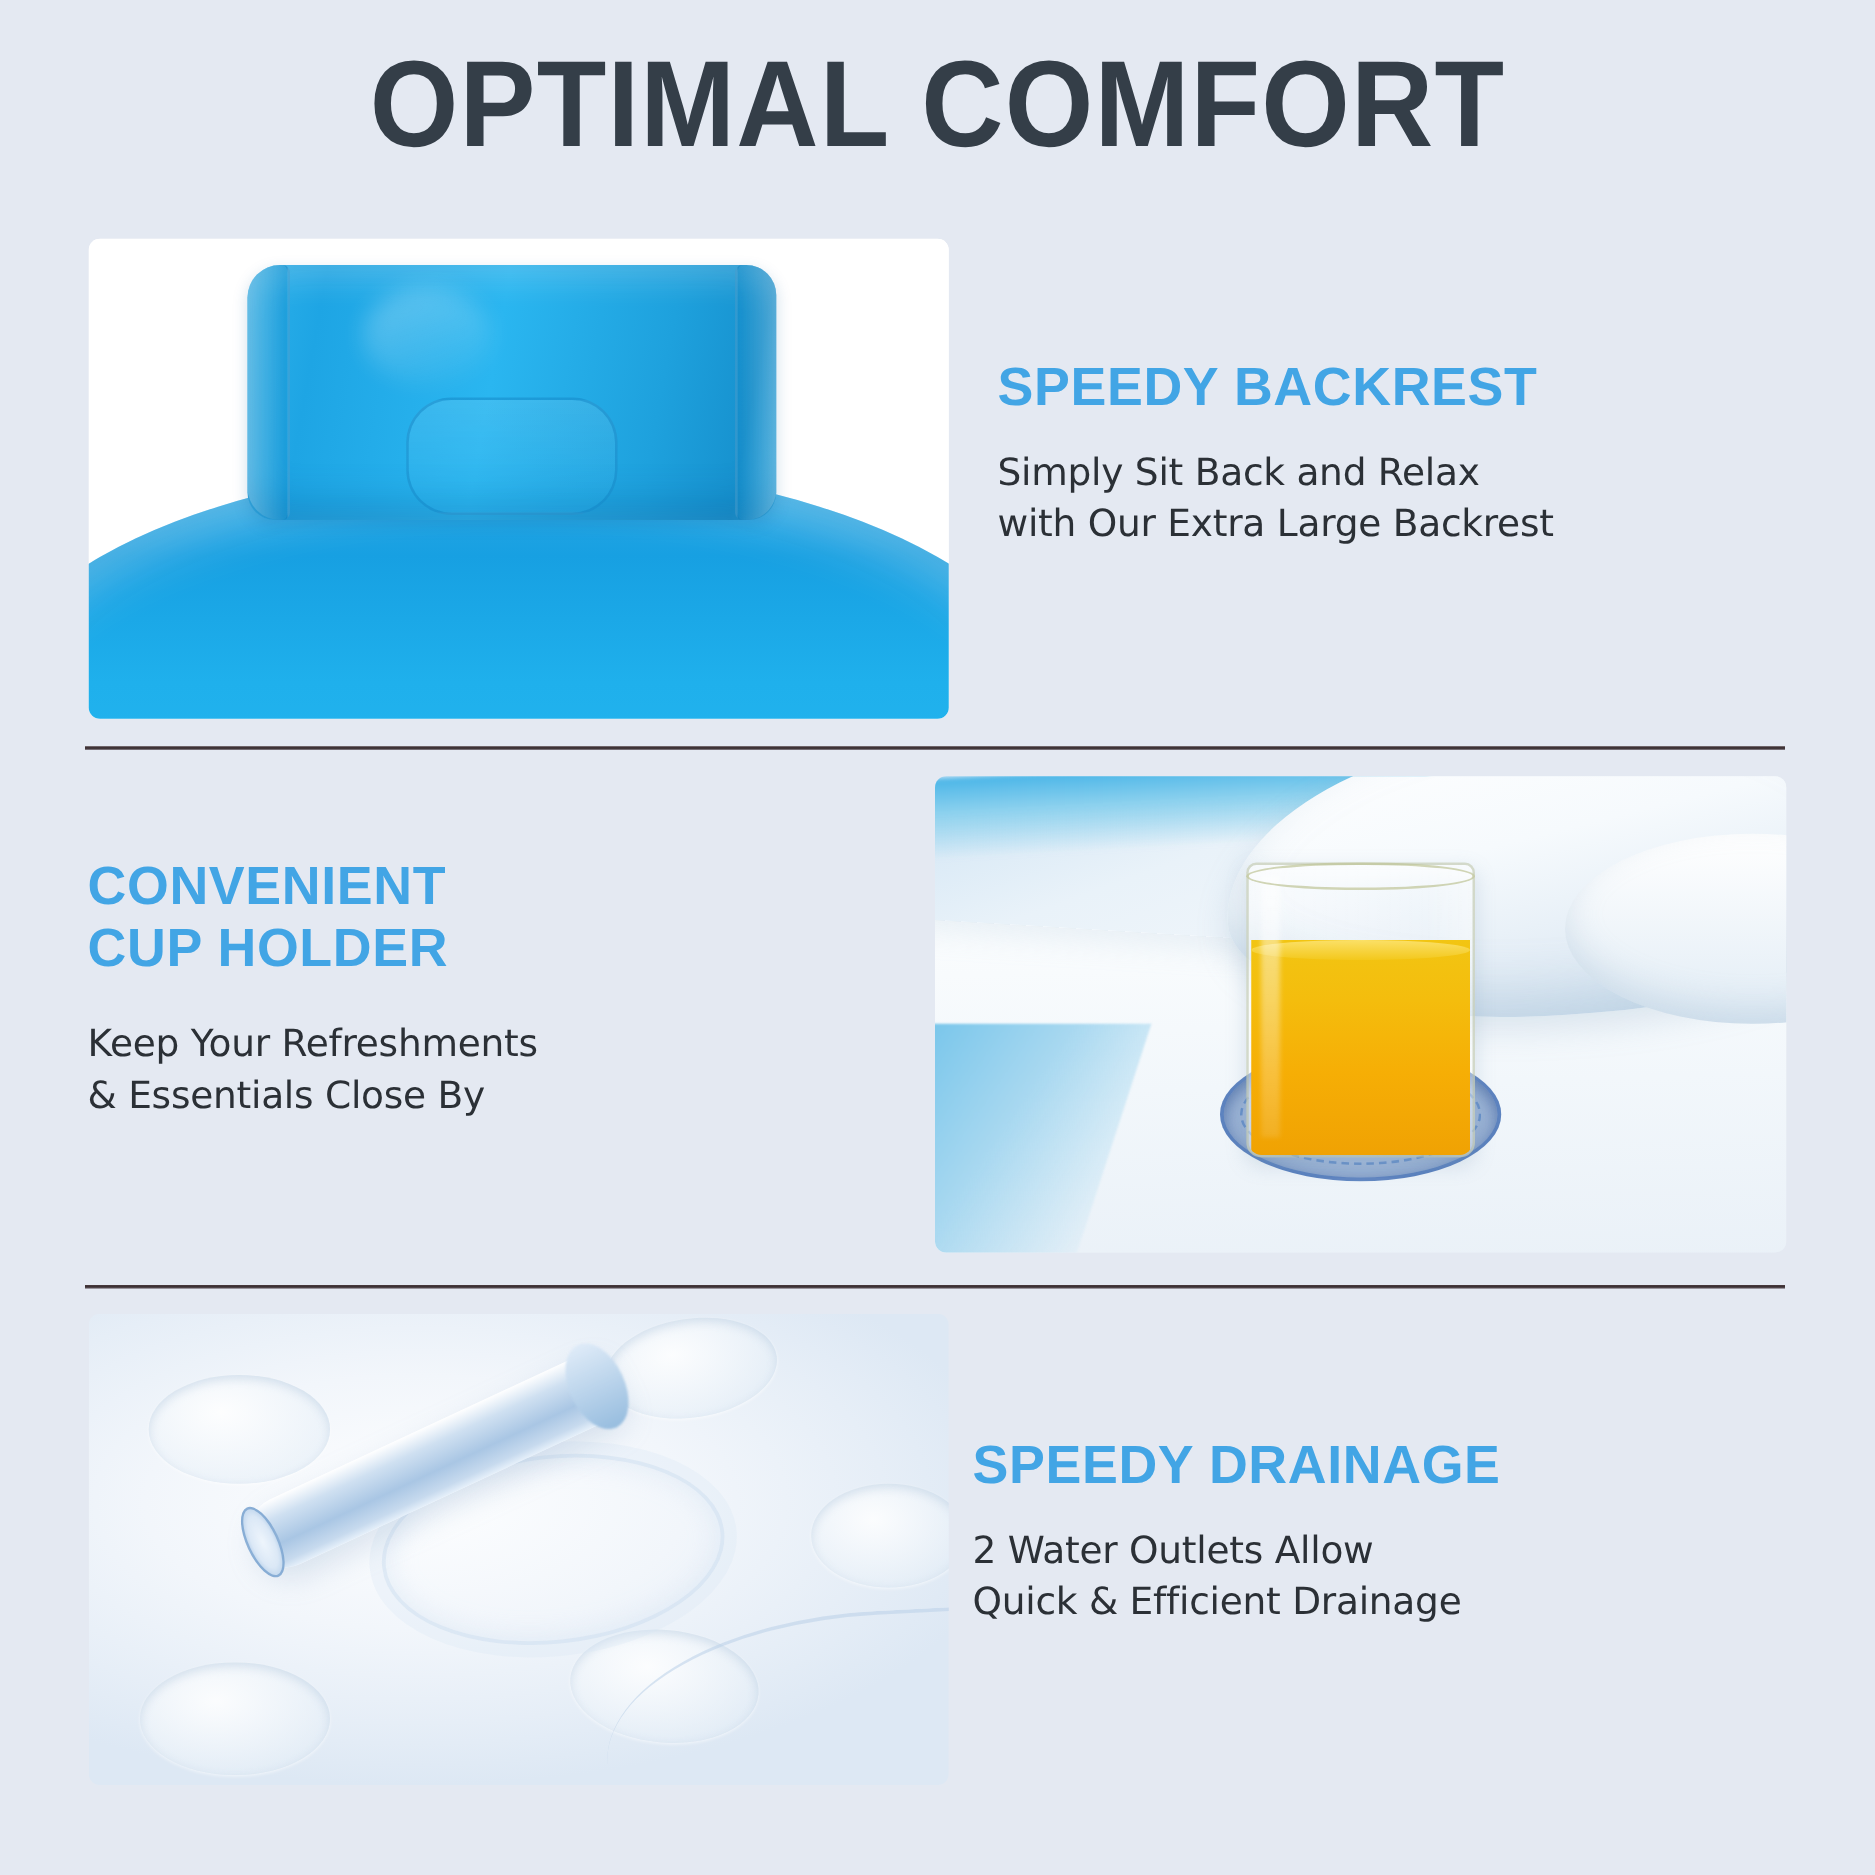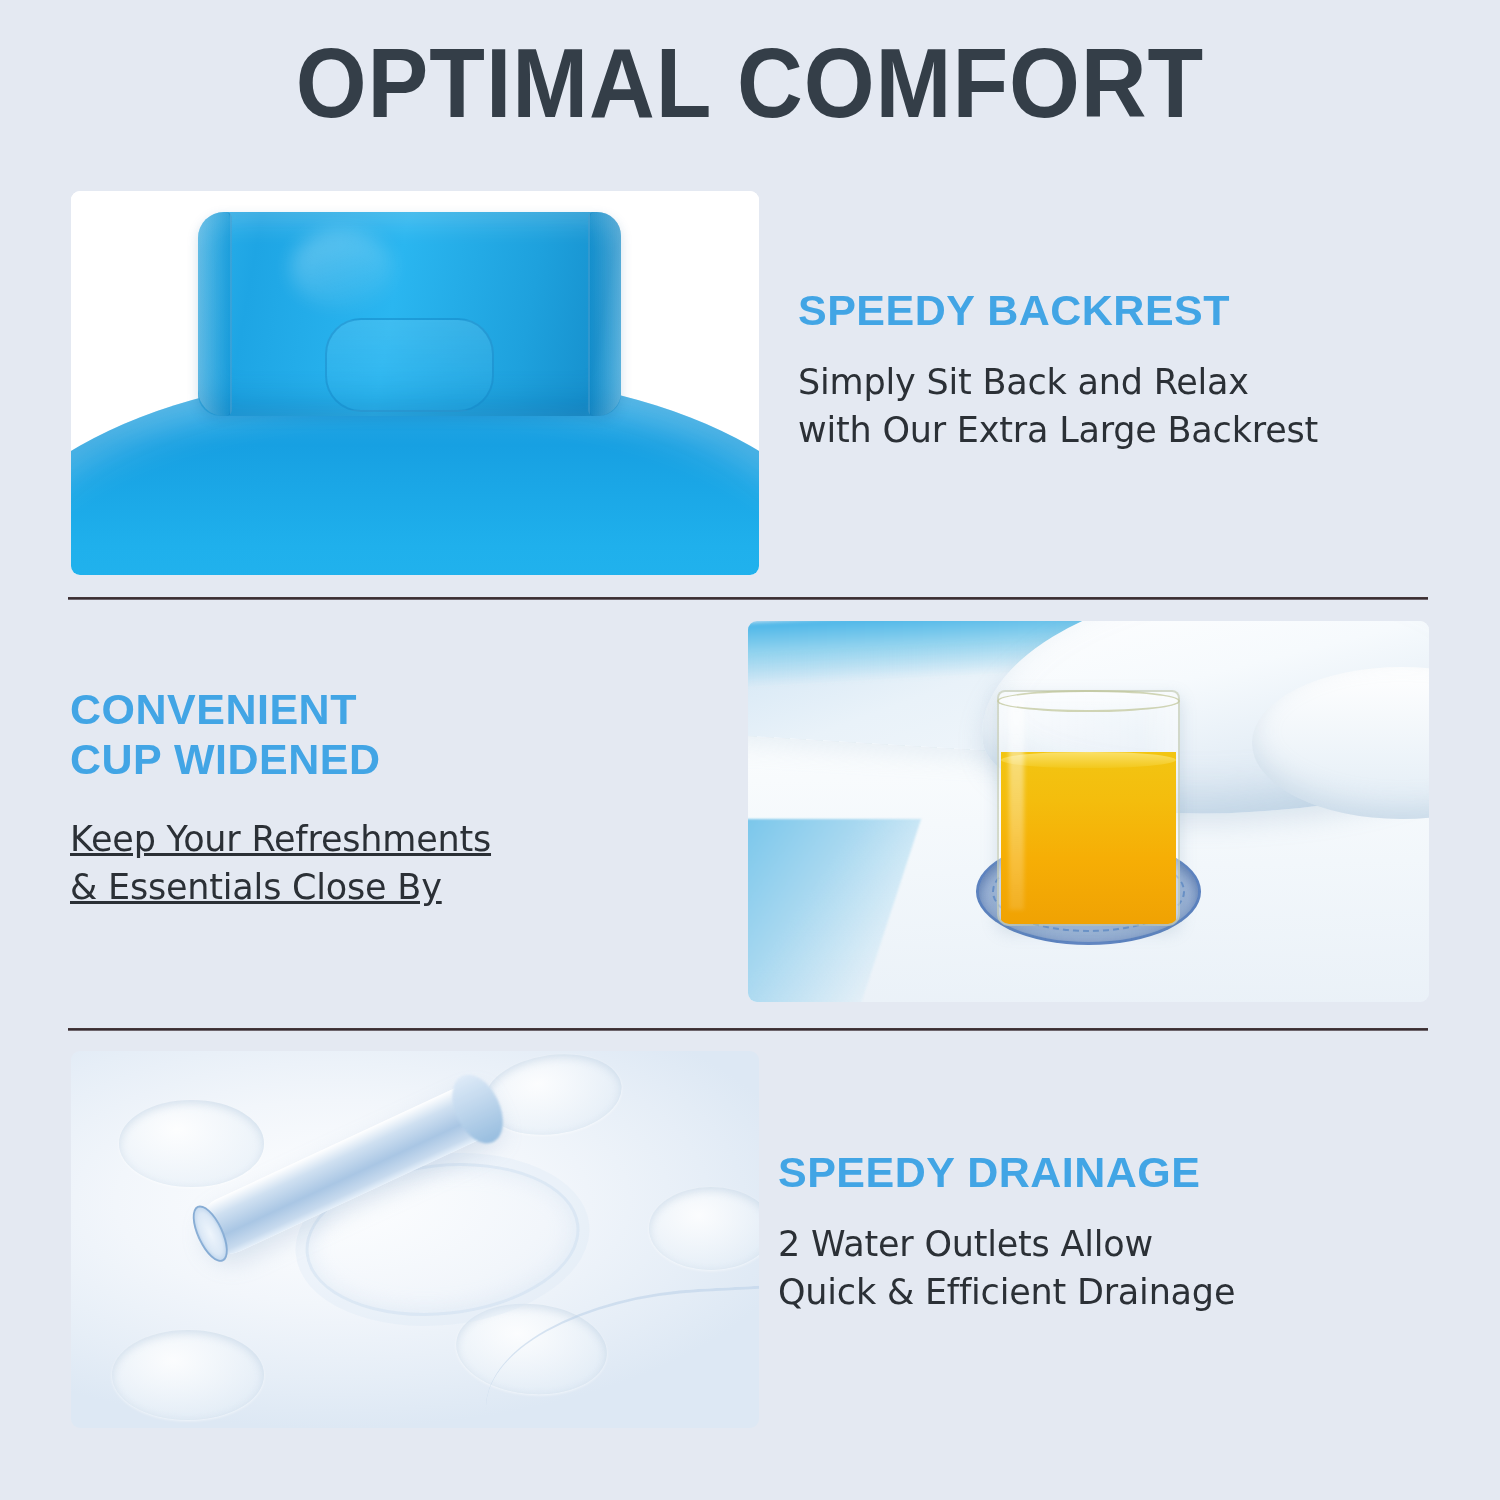--- a/index.html
+++ b/index.html
@@ -271,28 +271,28 @@
     font-size:43px;
     line-height:1.16;
     letter-spacing:0.5px;
     color:#42a5e5;
     white-space:pre-line;
     margin:0;
   }
   .feature-body {
     font-family:"DejaVu Sans", sans-serif;
     font-weight:400;
-    font-size:35px;
+    font-size:30px;
     line-height:1.38;
     letter-spacing:-0.2px;
     color:#2b3036;
     white-space:pre-line;
     margin-top:22px;
   }
-  .block-2 .feature-body { margin-top:30px;text-decoration:underline; }
+  .block-2 .feature-body { margin-top:30px; }
 </style>
 </head>
 <body>
 
 <div id="page">
 
   <h1 class="page-title">OPTIMAL COMFORT</h1>
 
   <div class="photo photo-1">
     <div class="ph1-bg"></div>
@@ -313,21 +313,21 @@
   <div class="block block-1">
     <h2 class="feature-head">SPEEDY BACKREST</h2>
     <p class="feature-body">Simply Sit Back and Relax
 with Our Extra Large Backrest</p>
   </div>
 
   <div class="divider d1"></div>
 
   <div class="block block-2">
     <h2 class="feature-head">CONVENIENT
-CUP WIDENED</h2>
+CUP HOLDER</h2>
     <p class="feature-body">Keep Your Refreshments
 &amp; Essentials Close By</p>
   </div>
 
   <div class="photo photo-2">
     <div class="ph2-bg"></div>
     <div class="ph2-topblue"></div>
     <div class="ph2-seat"></div>
     <div class="ph2-leftblue"></div>
     <div class="ph2-bolster"></div>

